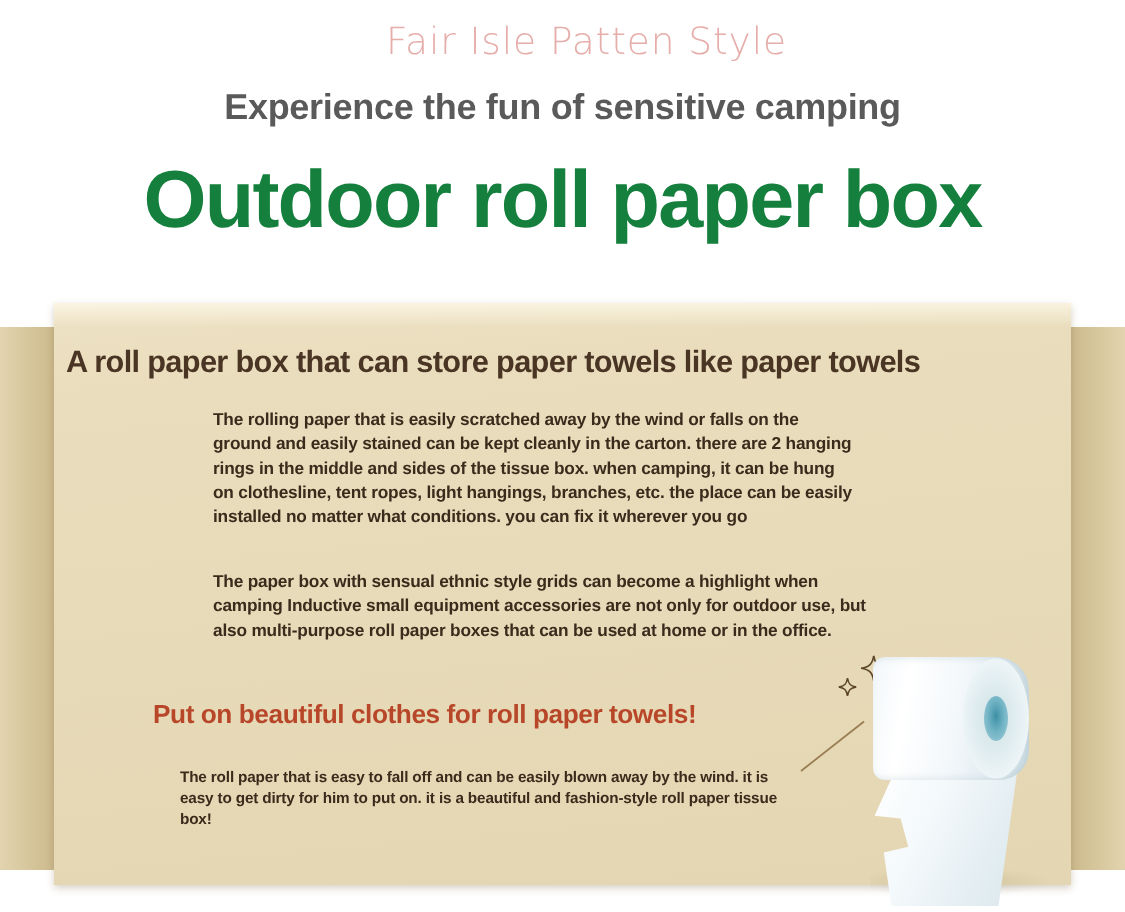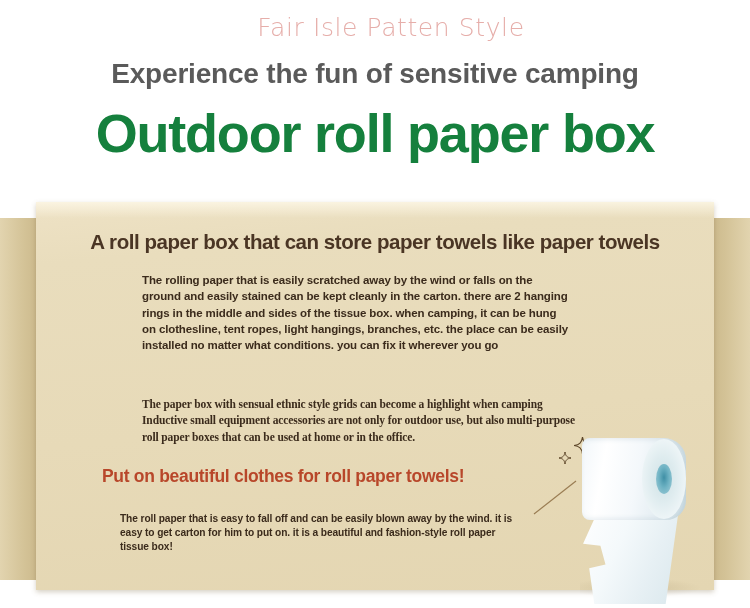--- a/index.html
+++ b/index.html
@@ -33,21 +33,21 @@
     letter-spacing: 0.6px;
     color: #e6aeaa;
     white-space: nowrap;
     padding-left: 16px;
   }
   #subtitle {
     position: absolute;
     left: 0; top: 58px;
     width: 750px;
     font-family: "Liberation Sans", sans-serif;
-    font-size: 28px;
+    font-size: 24px;
     font-weight: bold;
     letter-spacing: -0.2px;
     color: #5a5a5a;
     white-space: nowrap;
   }
   #maintitle {
     position: absolute;
     left: 0; top: 104px;
     width: 750px;
     font-family: "Liberation Sans", sans-serif;
@@ -95,21 +95,20 @@
     left: 0; top: 0; right: 0; height: 16px;
     background: linear-gradient(180deg, rgba(255,250,235,0.75), rgba(255,250,235,0));
     pointer-events: none;
   }
 
   
   #section-heading {
     position: absolute;
     left: 8px; top: 28px;
     width: 662px;
-    text-align: center;
     font-family: "Liberation Sans", sans-serif;
     font-size: 20.5px;
     font-weight: bold;
     letter-spacing: -0.45px;
     color: #4a3524;
     white-space: nowrap;
   }
 
   .body-para {
     position: absolute;
@@ -119,23 +118,22 @@
     color: #3b2b1c;
     line-height: 1.42;
     letter-spacing: -0.12px;
     margin-left: 32px;
   }
   #para-1 {
     left: 74px; top: 70px;
     width: 430px;
   }
   #para-2 {
-    left: 74px; top: 194px;
+    left: 74px; top: 178px;
     width: 440px;
-    font-family: Liberation Serif, serif;
   }
 
   #highlight-heading {
     position: absolute;
     left: 66px; top: 264px;
     font-family: "Liberation Sans", sans-serif;
     font-size: 17.5px;
     font-weight: bold;
     letter-spacing: -0.3px;
     color: #b8472a;
@@ -226,21 +224,21 @@
 <div id="panel-inner">
 
   <div id="section-heading">A roll paper box that can store paper towels like paper towels</div>
 
   <div class="body-para" id="para-1">The rolling paper that is easily scratched away by the wind or falls on the ground and easily stained can be kept cleanly in the carton. there are 2 hanging rings in the middle and sides of the tissue box. when camping, it can be hung on clothesline, tent ropes, light hangings, branches, etc. the place can be easily installed no matter what conditions. you can fix it wherever you go</div>
 
   <div class="body-para" id="para-2">The paper box with sensual ethnic style grids can become a highlight when camping Inductive small equipment accessories are not only for outdoor use, but also multi-purpose roll paper boxes that can be used at home or in the office.</div>
 
   <div id="highlight-heading">Put on beautiful clothes for roll paper towels!</div>
 
-  <div id="para-3">The roll paper that is easy to fall off and can be easily blown away by the wind. it is easy to get carton for him to put on. it is a beautiful and fashion-style roll paper tissue box!</div>
+  <div id="para-3">The roll paper that is easy to fall off and can be easily blown away by the wind. it is easy to get dirty for him to put on. it is a beautiful and fashion-style roll paper tissue box!</div>
 
 </div>
 
 <svg id="deco-line" viewBox="0 0 52 40" xmlns="http://www.w3.org/2000/svg">
   <line x1="4" y1="36" x2="46" y2="3" stroke="#9a7d53" stroke-width="1.2"></line>
 </svg>
 
 <svg class="sparkle" id="sparkle-large" width="17" height="17" viewBox="0 0 17 17" xmlns="http://www.w3.org/2000/svg">
   <path d="M8.5 0 C9.3 5.6 11.4 7.7 17 8.5 C11.4 9.3 9.3 11.4 8.5 17 C7.7 11.4 5.6 9.3 0 8.5 C5.6 7.7 7.7 5.6 8.5 0 Z" fill="none" stroke="#5c4528" stroke-width="1.1"></path>
 </svg>

